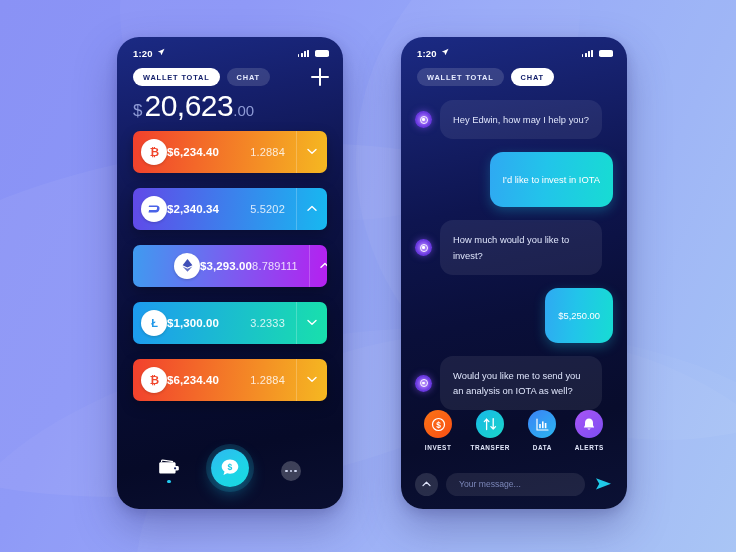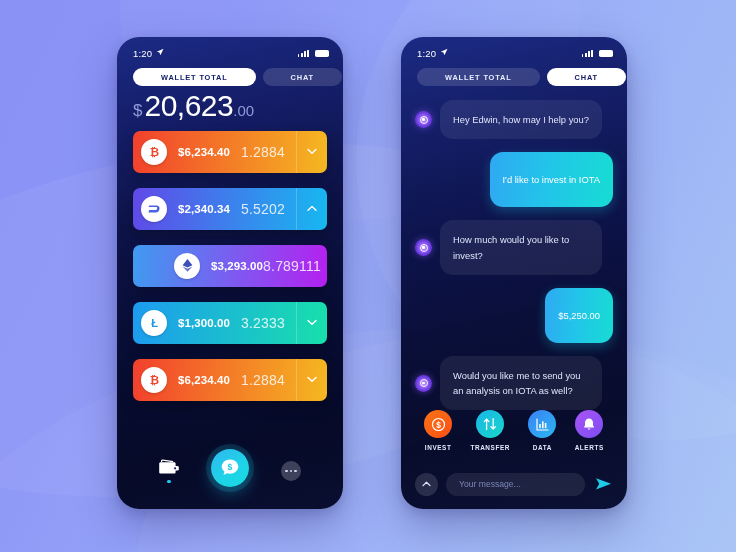--- a/index.html
+++ b/index.html
@@ -33,33 +33,33 @@
   #phone-chat { left:401px; top:37px;
     background: linear-gradient(168deg, #1b2a84 0%, #16216d 15%, #0e1550 36%, #0a0f3a 58%, #080c2c 80%, #0b1134 100%);
   }
 
   
   .statusbar {
     height:22px; display:flex; align-items:center; justify-content:space-between;
     padding: 10px 14px 0 16px;
   }
   .st-left { display:flex; align-items:center; gap:4px; }
-  .st-time { color:#fff; font-size:9.5px; font-weight:400; letter-spacing:.2px; }
+  .st-time { color:#fff; font-size:9.5px; font-weight:700; letter-spacing:.2px; }
   .loc-arrow { width:8px; height:8px; position:relative; top:-1px; }
   .st-right { display:flex; align-items:center; gap:6px; }
   .signal { display:flex; align-items:flex-end; gap:1.3px; height:8px; }
   .signal i { display:block; width:1.9px; background:#fff; border-radius:.5px; }
   .signal i:nth-child(1){height:3px;} .signal i:nth-child(2){height:4.5px;}
   .signal i:nth-child(3){height:6px;} .signal i:nth-child(4){height:7.5px;}
   .battery { width:14px; height:7px; background:#fff; border-radius:1.8px; }
 
   
   .tabrow { display:flex; align-items:center; padding: 9px 14px 0 16px; gap:7px; }
   .pill {
-    border-radius:11px; height:18px; padding:0 28px;
+    border-radius:11px; height:18px; padding:0 10px;
     display:flex; align-items:center; justify-content:center;
     font-size:7.4px; font-weight:700; letter-spacing:.85px;
     cursor:pointer; white-space:nowrap;
   }
   .pill.active { background:#fff; color:#14206b; }
   .pill.idle { background:rgba(255,255,255,0.14); color:#e7ecff; }
   .plus-btn {
     margin-left:auto; width:18px; height:18px; position:relative; cursor:pointer;
   }
   .plus-btn::before, .plus-btn::after {
@@ -80,22 +80,22 @@
     height:42px; border-radius:7px; display:flex; align-items:center;
     padding-left:8px; position:relative; cursor:pointer; overflow:hidden;
     box-shadow: 0 5px 13px rgba(0,0,0,0.26);
   }
   .coin-badge {
     width:26px; height:26px; border-radius:50%; background:#fff;
     display:flex; align-items:center; justify-content:center; flex:0 0 auto;
     box-shadow:0 1px 3px rgba(0,0,0,.18);
   }
   .coin-badge svg { display:block; }
-  .card-amt { color:#fff; font-size:11.5px; font-weight:700; margin-left:11px; letter-spacing:.1px; }
-  .card-qty { margin-left:auto; color:rgba(255,255,255,.82); font-size:14px; font-weight:500; letter-spacing:.2px; }
+  .card-amt { color:#fff; font-size:11.5px; font-weight:700; letter-spacing:.1px; }
+  .card-qty { margin-left:auto; color:rgba(255,255,255,.82); font-size:11px; font-weight:500; letter-spacing:.2px; }
   .card-div { width:1px; height:42px; background:rgba(255,255,255,.22); margin-left:11px; flex:0 0 auto; }
   .chev { width:30px; display:flex; align-items:center; justify-content:center; flex:0 0 auto; }
   .chev svg { display:block; }
 
   
   .bottomnav {
     position:absolute; left:0; right:0; bottom:0; height:76px;
     display:flex; align-items:center; justify-content:space-around; padding:0 26px;
   }
   .nav-item { display:flex; flex-direction:column; align-items:center; cursor:pointer; position:relative; }

